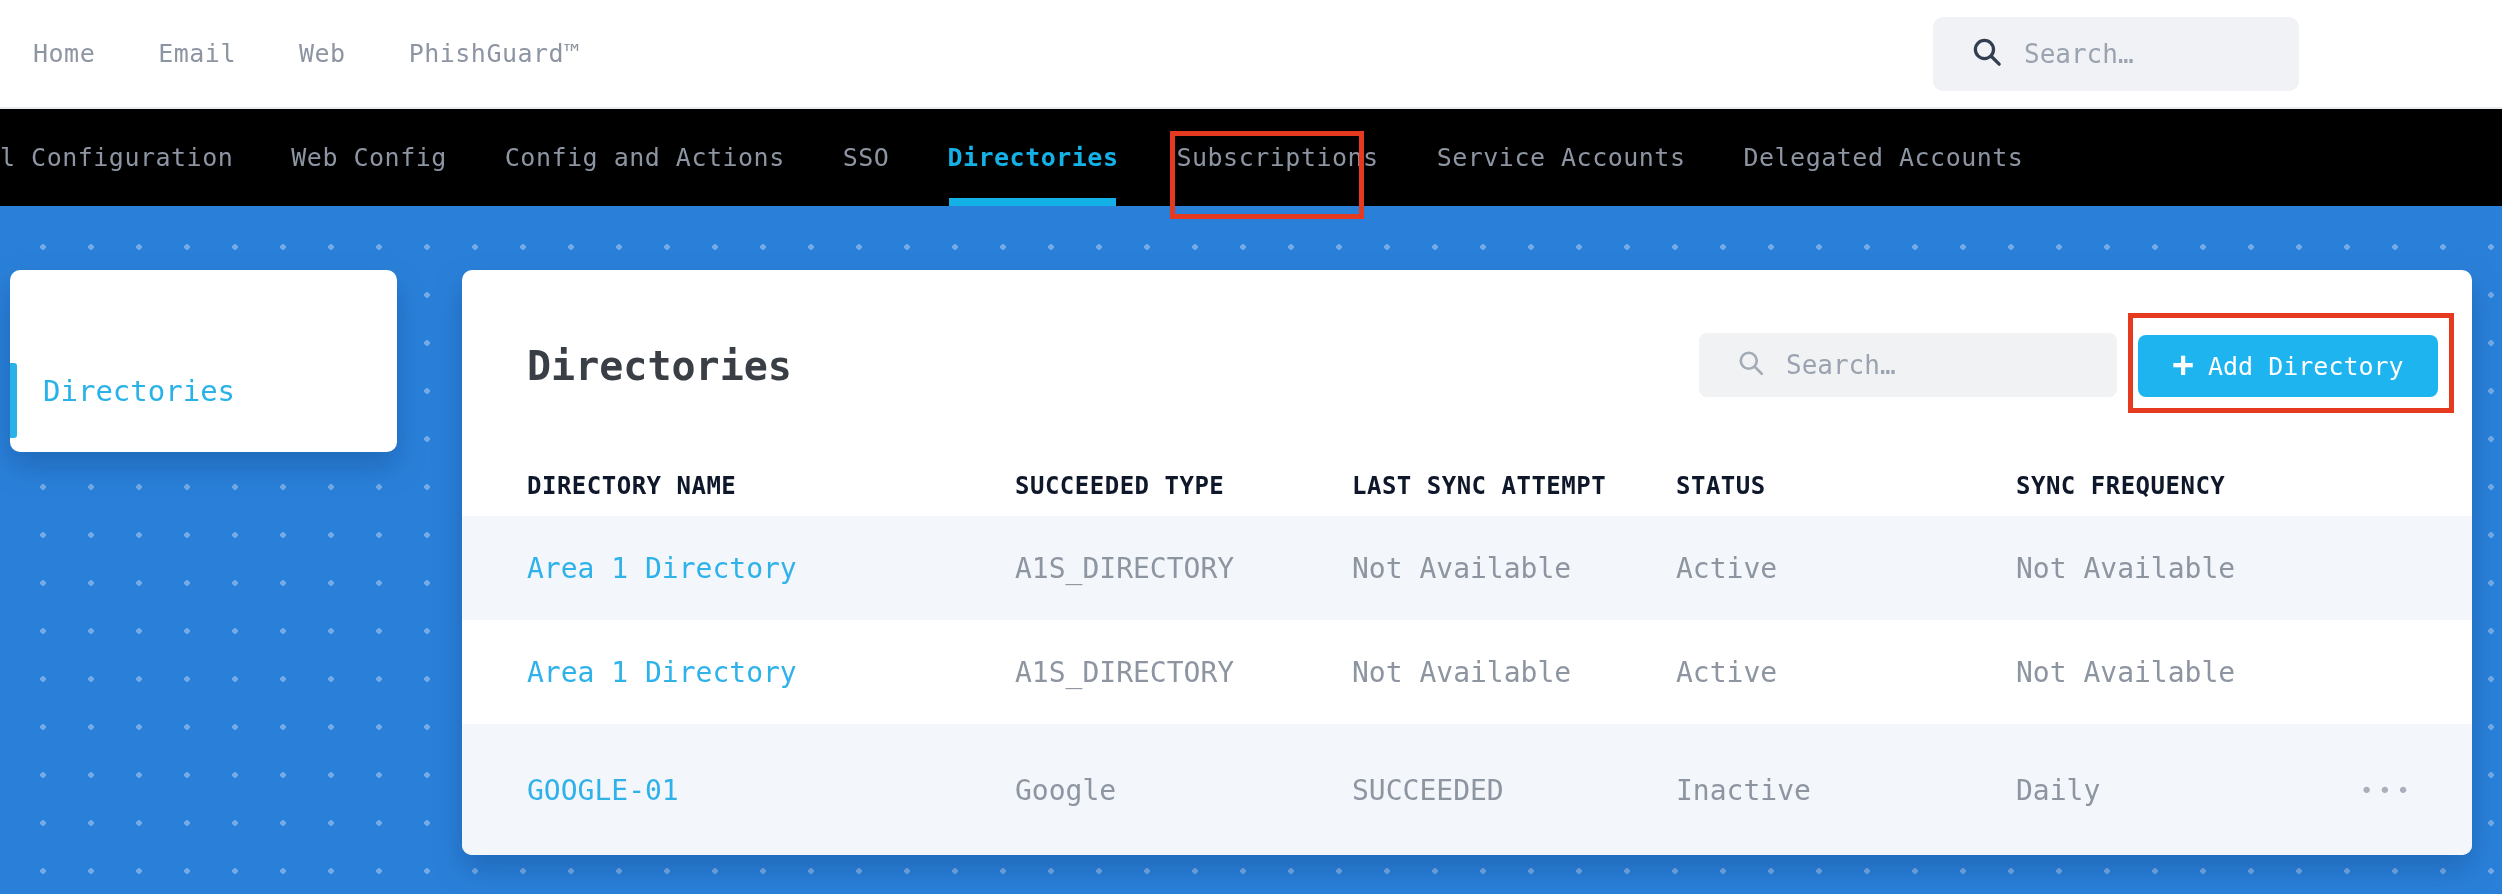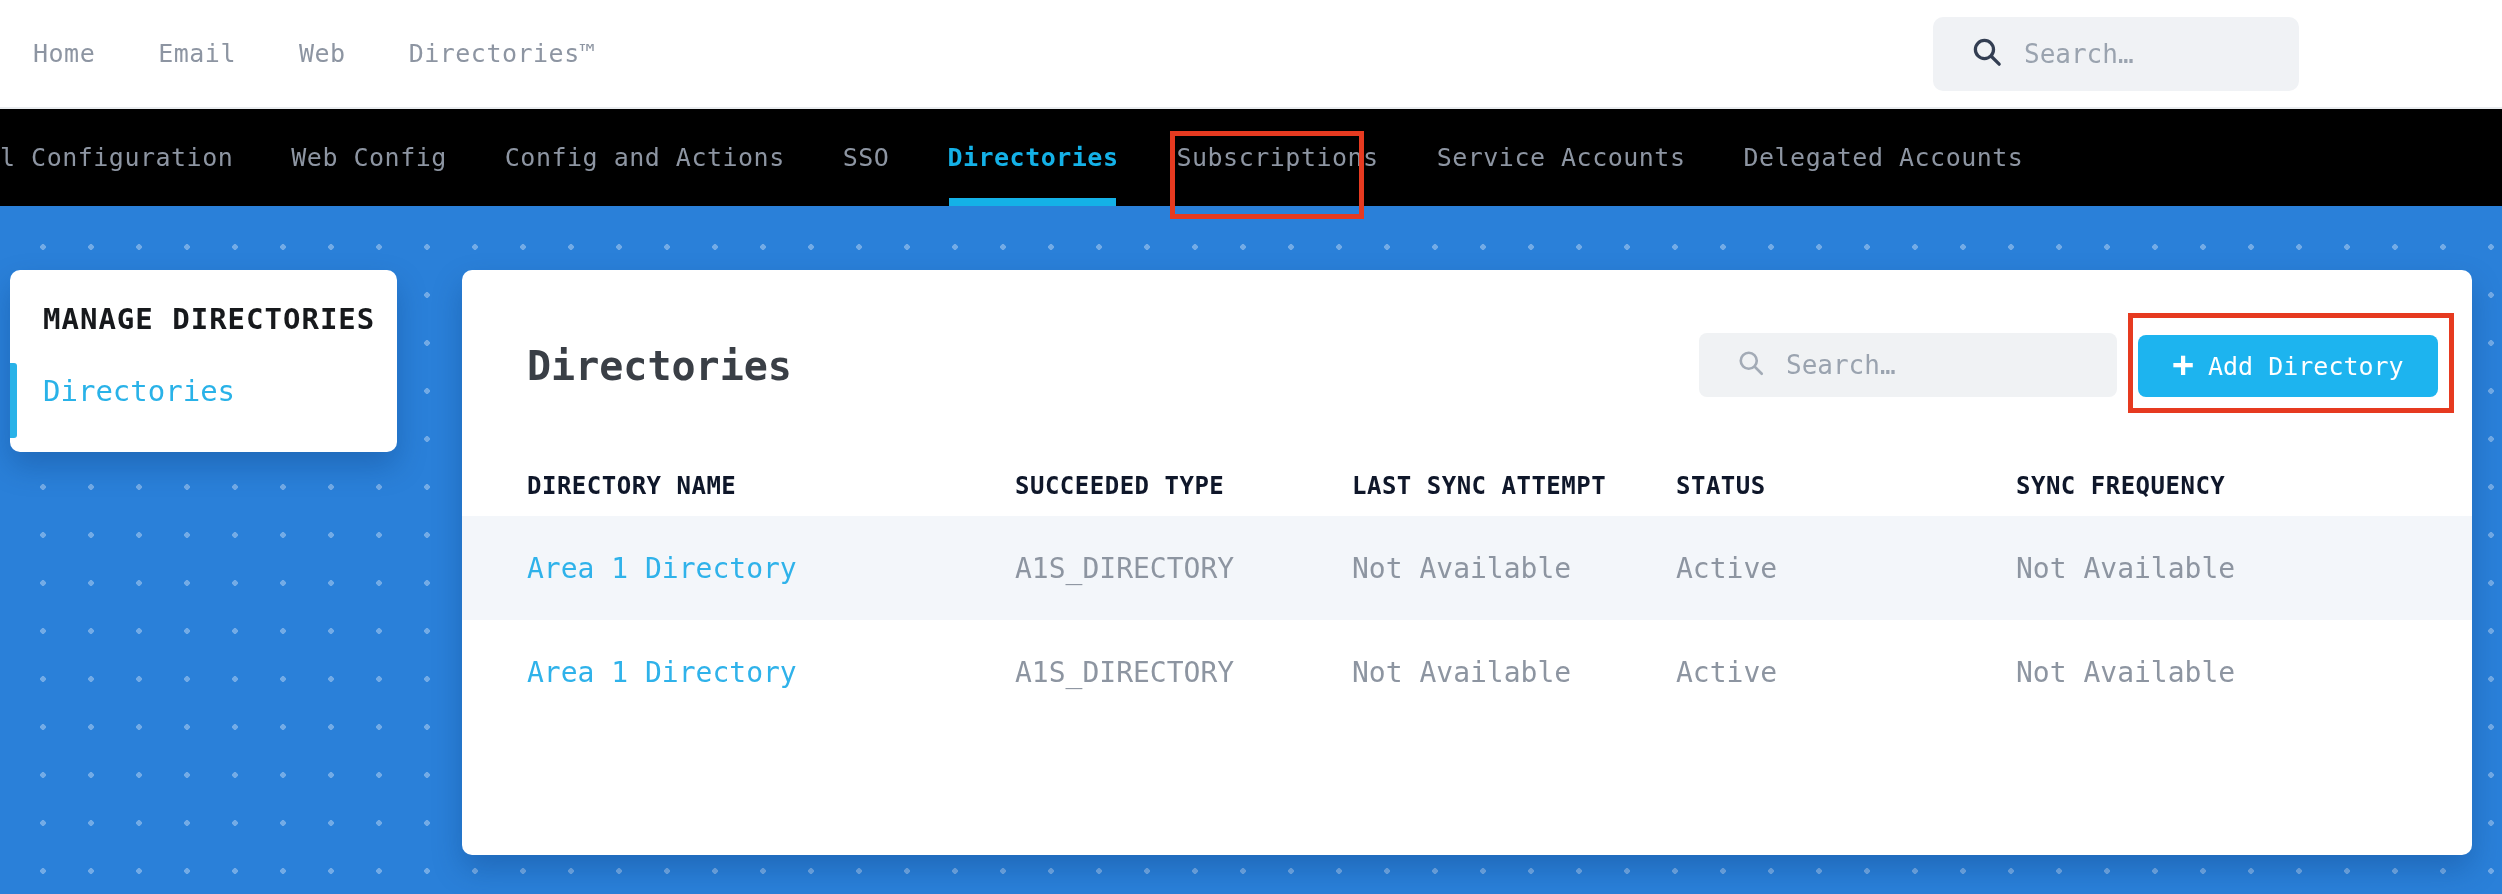--- a/index.html
+++ b/index.html
@@ -92,21 +92,21 @@
 </head>
 <body>
 
 <div class="page">
 
   <div class="topbar">
     <div class="topnav">
       <div class="topnav-item">Home</div>
       <div class="topnav-item">Email</div>
       <div class="topnav-item">Web</div>
-      <div class="topnav-item">Directories™</div>
+      <div class="topnav-item">PhishGuard™</div>
     </div>
     <div class="searchbox topsearch">
       <span class="mag">
         <svg width="34" height="34" viewBox="0 0 24 24" fill="none">
           <circle cx="10.2" cy="10.2" r="6.4" stroke="currentColor" stroke-width="2.3"></circle>
           <line x1="15" y1="15" x2="20.6" y2="20.6" stroke="currentColor" stroke-width="2.3" stroke-linecap="round"></line>
         </svg>
       </span>
       <input type="text" placeholder="Search…" style="">
     </div>
@@ -120,21 +120,20 @@
     <div class="tab">SSO</div>
     <div class="tab active">Directories</div>
     <div class="tab">Subscriptions</div>
     <div class="tab">Service Accounts</div>
     <div class="tab">Delegated Accounts</div>
   </div>
 
   <div class="stage">
 
     <div class="sidecard">
-      <div class="sidecard-title">MANAGE DIRECTORIES</div>
       <div class="sidecard-bar"></div>
       <div class="sidecard-item">Directories</div>
     </div>
 
     <div class="maincard">
       <div class="panel-title">Directories</div>
 
       <div class="searchbox cardsearch">
         <span class="mag">
           <svg width="30" height="30" viewBox="0 0 24 24" fill="none">
@@ -167,19 +166,27 @@
       </div>
 
       <div class="trow r1 row-plain">
         <div class="td c1 link">Area 1 Directory</div>
         <div class="td c2">A1S_DIRECTORY</div>
         <div class="td c3">Not Available</div>
         <div class="td c4">Active</div>
         <div class="td c5">Not Available</div>
       </div>
 
+      <div class="trow r2 row-alt">
+        <div class="td c1 link">GOOGLE-01</div>
+        <div class="td c2">Google</div>
+        <div class="td c3">SUCCEEDED</div>
+        <div class="td c4">Inactive</div>
+        <div class="td c5">Daily</div>
+        <div class="td c6 ellipsis">•••</div>
+      </div>
     </div>
   </div>
 
   <div class="annot annot-tab"></div>
   <div class="annot annot-btn"></div>
 
 </div>
 
 </body></html>

